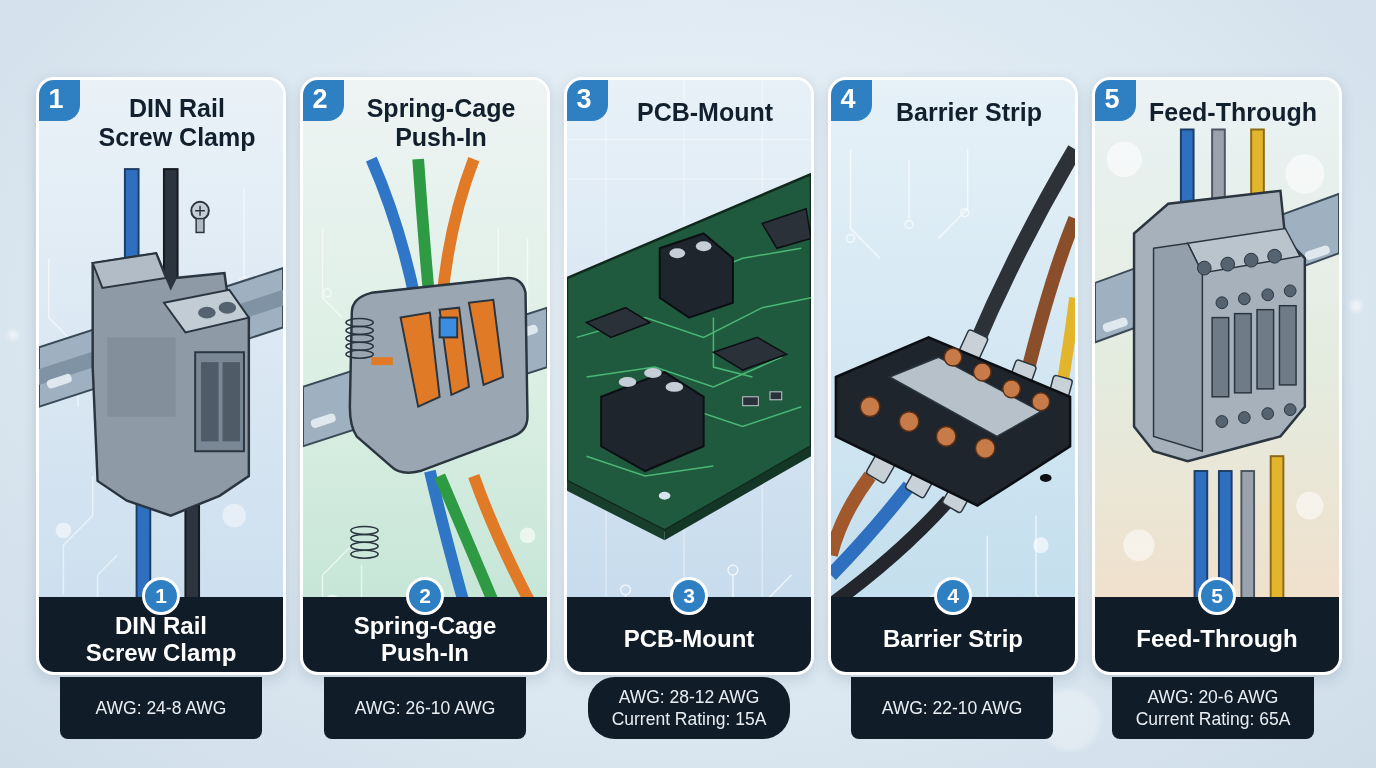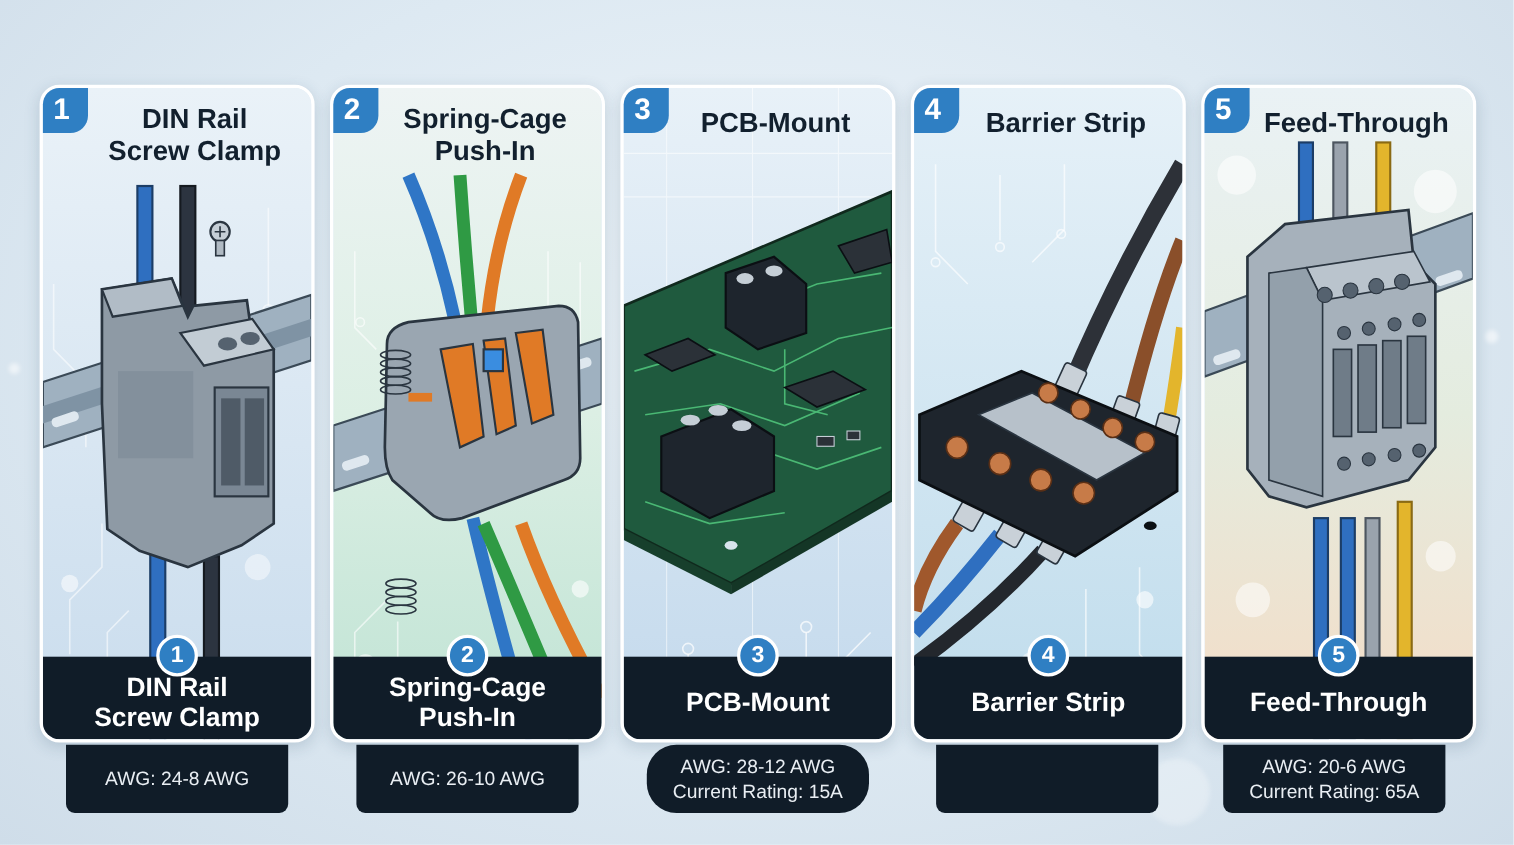--- a/index.html
+++ b/index.html
@@ -300,20 +300,21 @@
   <div class="num-tab">4</div>
   <div class="top-title" style="top:18px;">
     <div>Barrier Strip</div>
   </div>
   <div class="num-circle">4</div>
   <div class="bottom-panel">
     <div>Barrier Strip</div>
   </div>
 </div>
 <div class="spec" style="left:851px;">
+  <div>AWG: 22-10 AWG</div>
 </div>
 
 <div class="card" style="left:1092px;">
   <svg class="illus" viewBox="0 0 250 598" preserveAspectRatio="none">
     <defs>
       <linearGradient id="bg5" x1="0" y1="0" x2="0" y2="1">
           <stop offset="0" stop-color="#eaf2f5"></stop>
           <stop offset=".5" stop-color="#e4ecdf"></stop>
           <stop offset="1" stop-color="#f4dcc6"></stop>
         </linearGradient>

